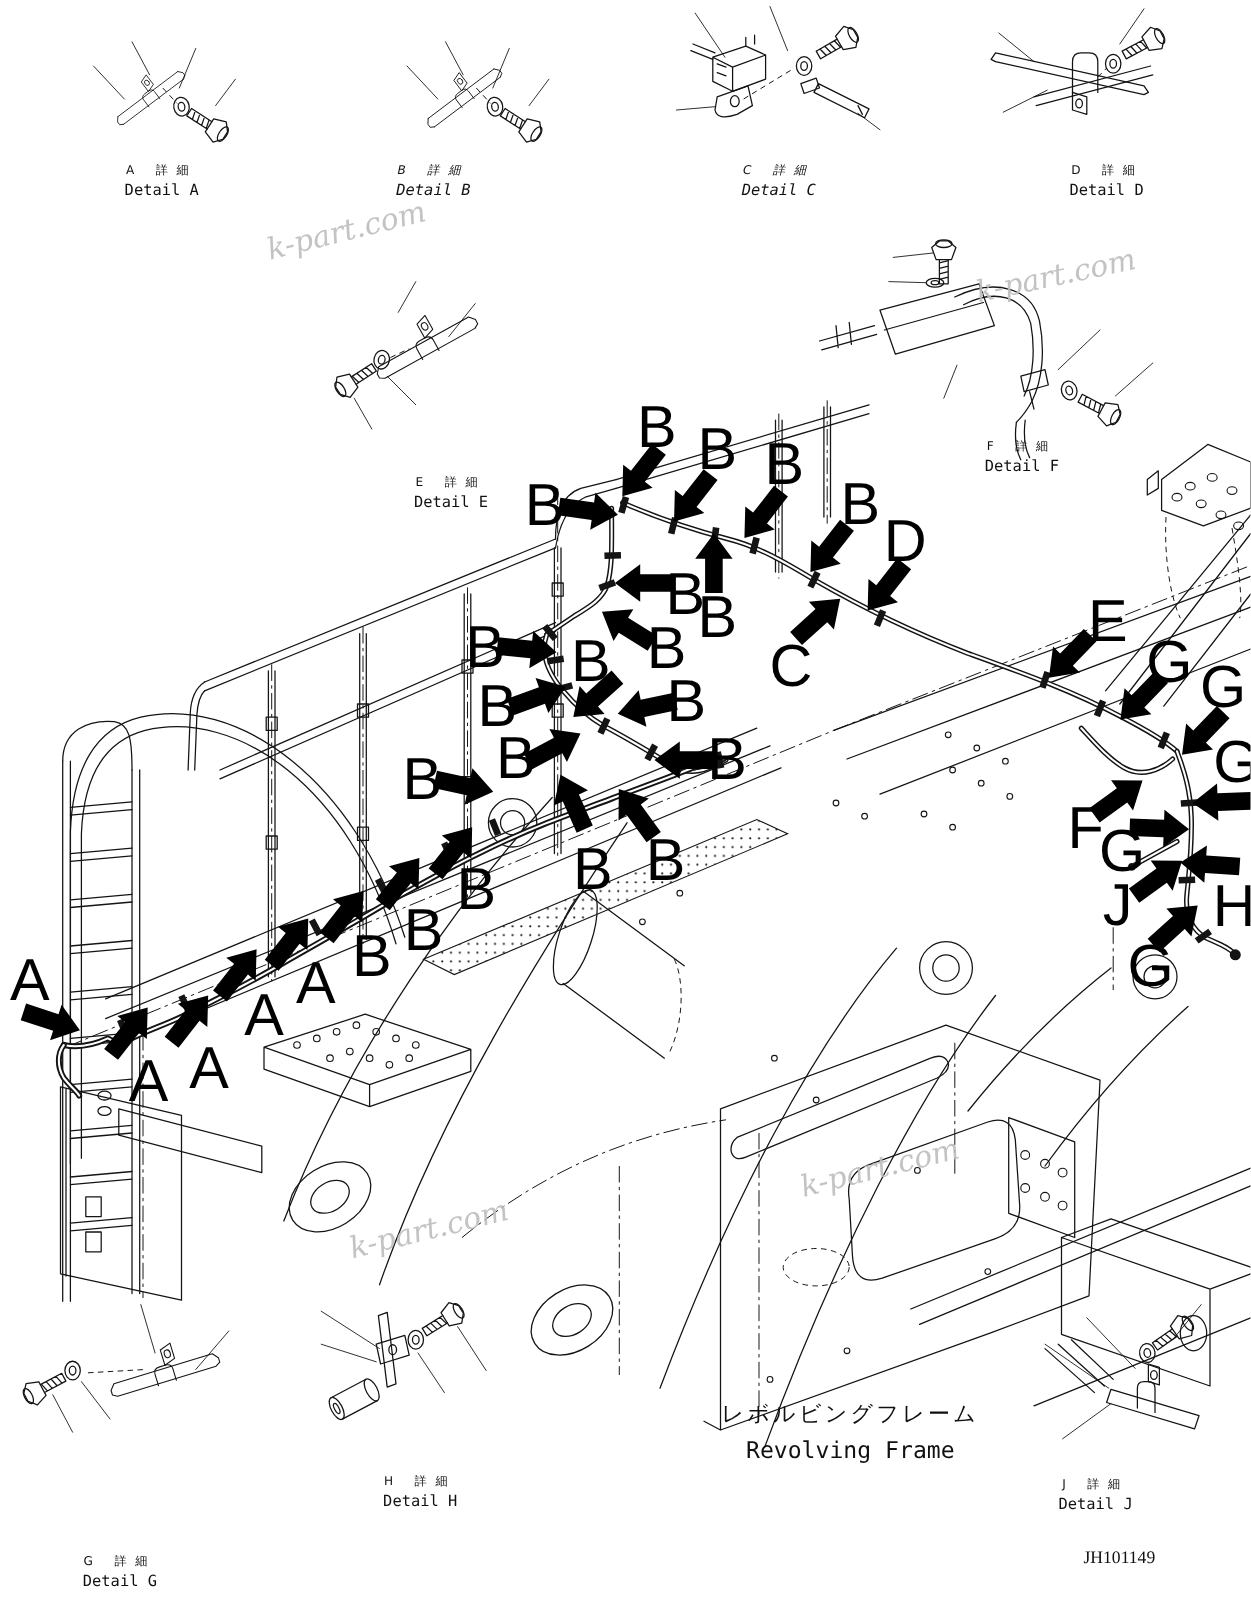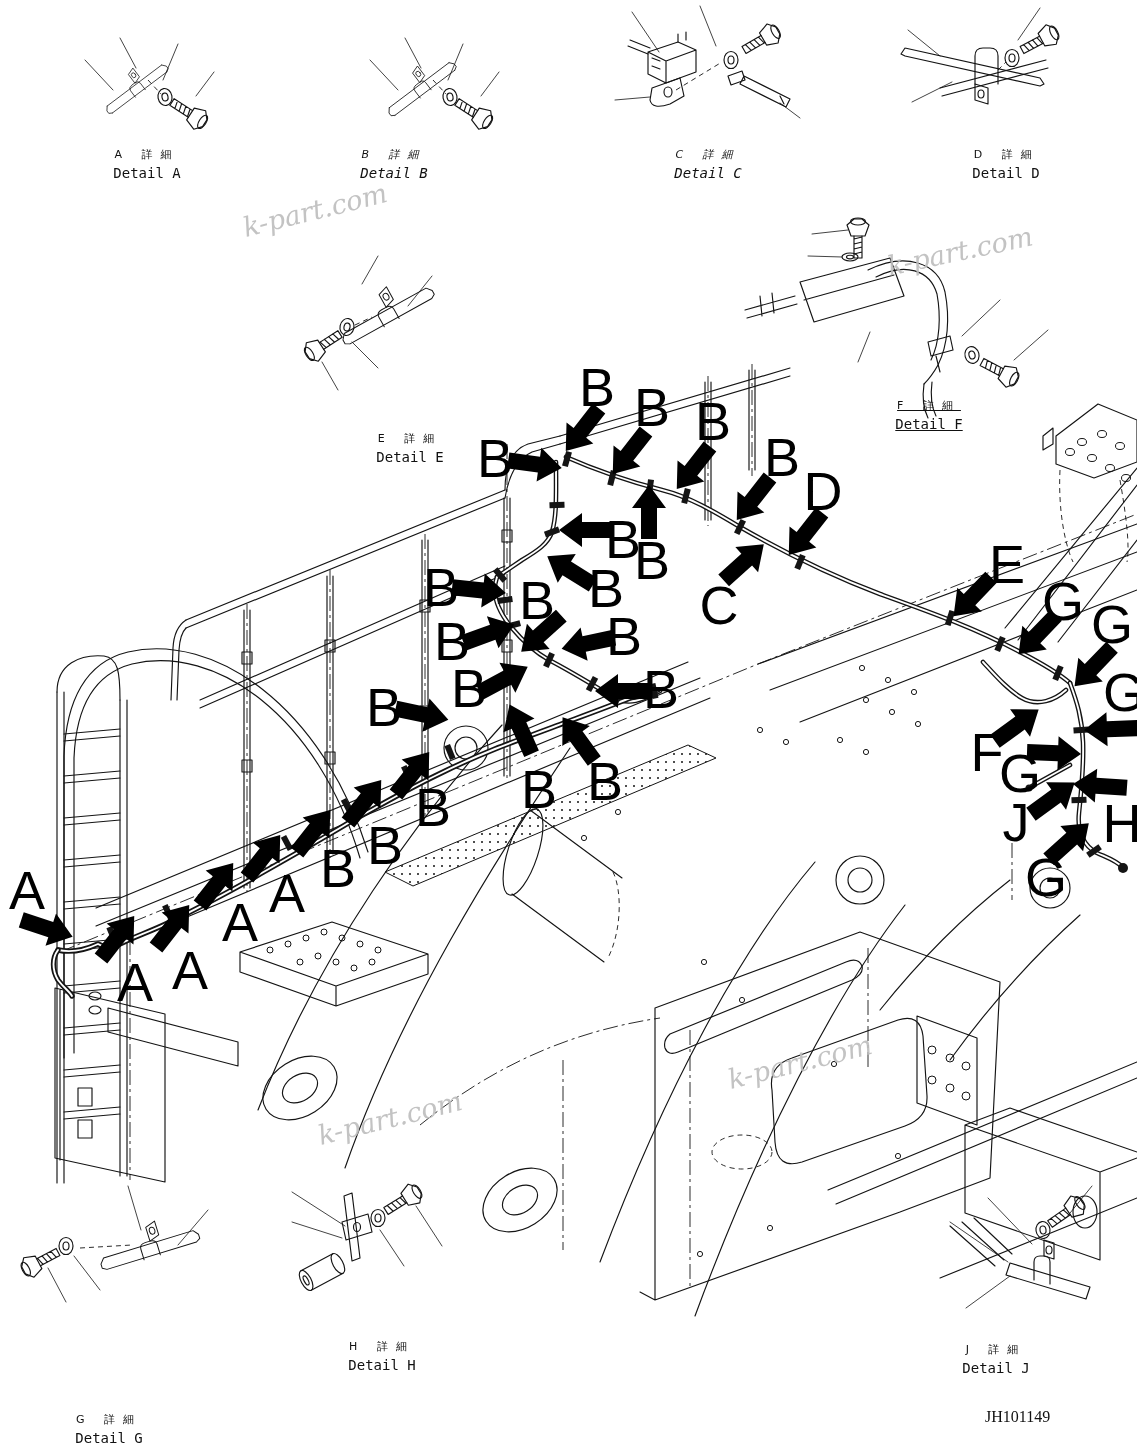--- a/index.html
+++ b/index.html
@@ -449,21 +449,21 @@
         <div class="en">Detail C</div>
       </div>
       <div class="detail-label" style="left: 1006px; top: 149px; text-align: right;">
         <div class="jp">D 詳細</div>
         <div class="en">Detail D</div>
       </div>
       <div class="detail-label" style="left: 382px; top: 433px; margin-left: 28px;">
         <div class="jp">E 詳細</div>
         <div class="en">Detail E</div>
       </div>
-      <div class="detail-label" style="left: 929px; top: 400px; text-decoration: underline;">
+      <div class="detail-label" style="left: 929px; top: 400px;">
         <div class="jp">F 詳細</div>
         <div class="en">Detail F</div>
       </div>
       <div class="detail-label" style="left: 109px; top: 1414px;">
         <div class="jp">G 詳細</div>
         <div class="en">Detail G</div>
       </div>
       <div class="detail-label" style="left: 382px; top: 1341px;">
         <div class="jp">H 詳細</div>
         <div class="en">Detail H</div>
@@ -471,16 +471,20 @@
       <div class="detail-label" style="left: 996px; top: 1344px;">
         <div class="jp">J 詳細</div>
         <div class="en">Detail J</div>
       </div>
       <div class="watermark" style="left: 315px; top: 210px; transform: translate(-50%, -50%) rotate(-14deg); color: rgb(189, 189, 189);">k-part.com</div>
       <div class="watermark" style="left: 960px; top: 251px; transform: translate(-50%, -50%) rotate(-12deg); color: rgb(189, 189, 189);">k-part.com</div>
       <div class="watermark" style="left: 800px; top: 1062px; transform: translate(-50%, -50%) rotate(-14deg); color: rgb(189, 189, 189);">k-part.com</div>
       <div class="watermark" style="left: 390px; top: 1118px; transform: translate(-50%, -50%) rotate(-14deg); color: rgb(189, 189, 189);">k-part.com</div>
     </div>
 
+<div class="footer-label" id="footer-label" style="left: 773px; top: 1272px;">
+  <div class="jp">レボルビングフレーム</div>
+  <div class="en">Revolving Frame</div>
+</div>
 
 <div class="drawing-number" style="left:985px;top:1408px">JH101149</div>
 
 </div>
 
 </body></html>

